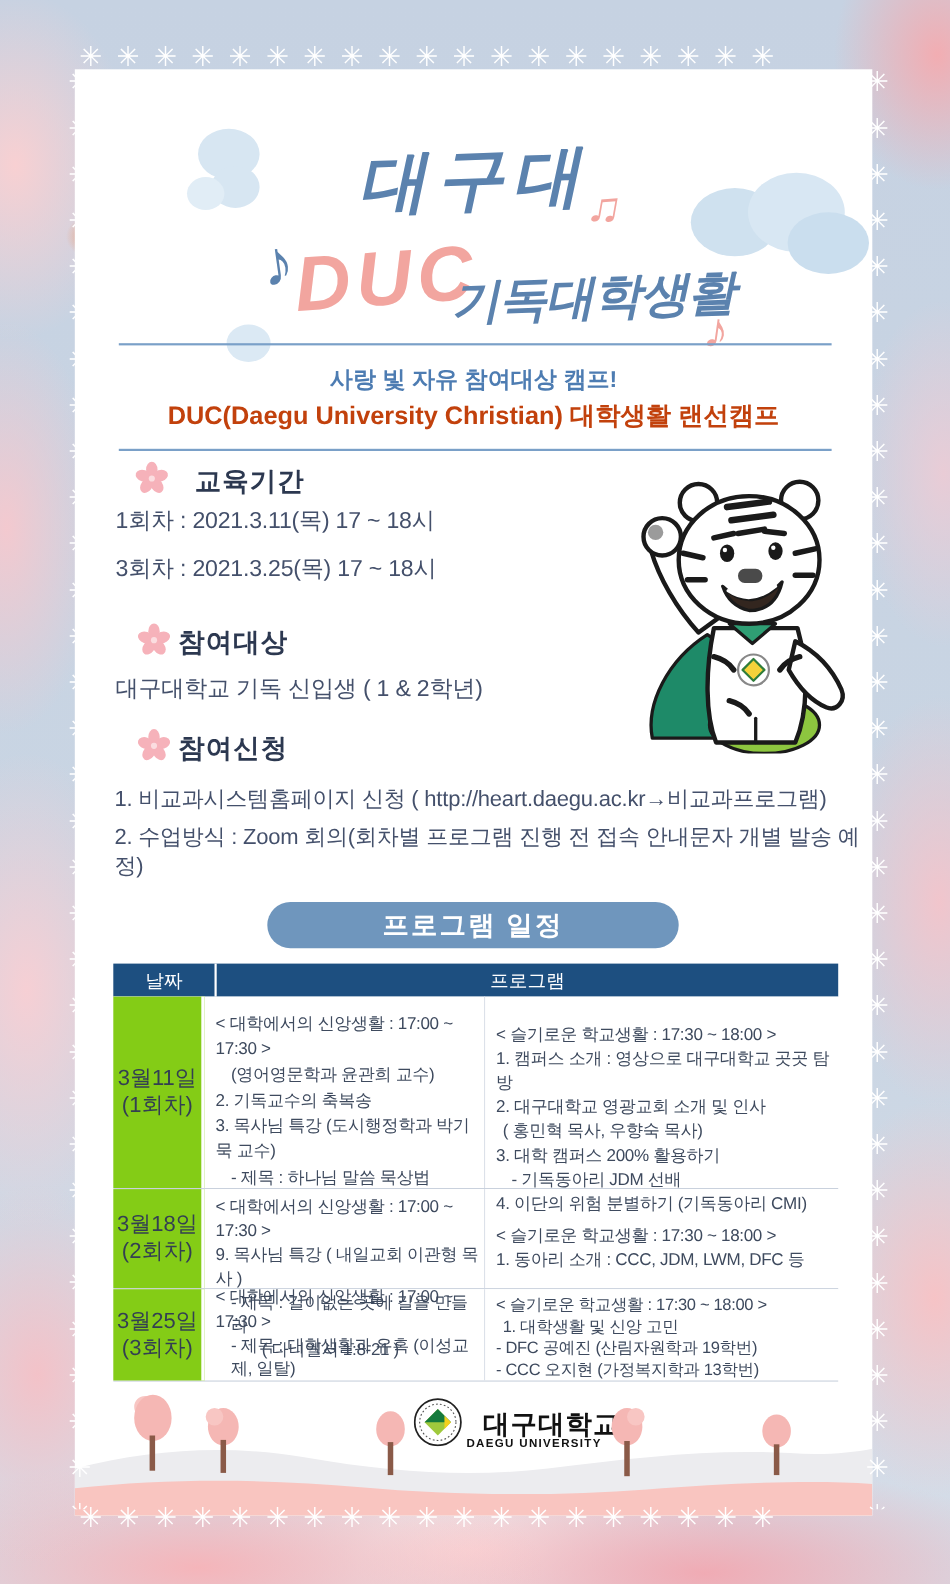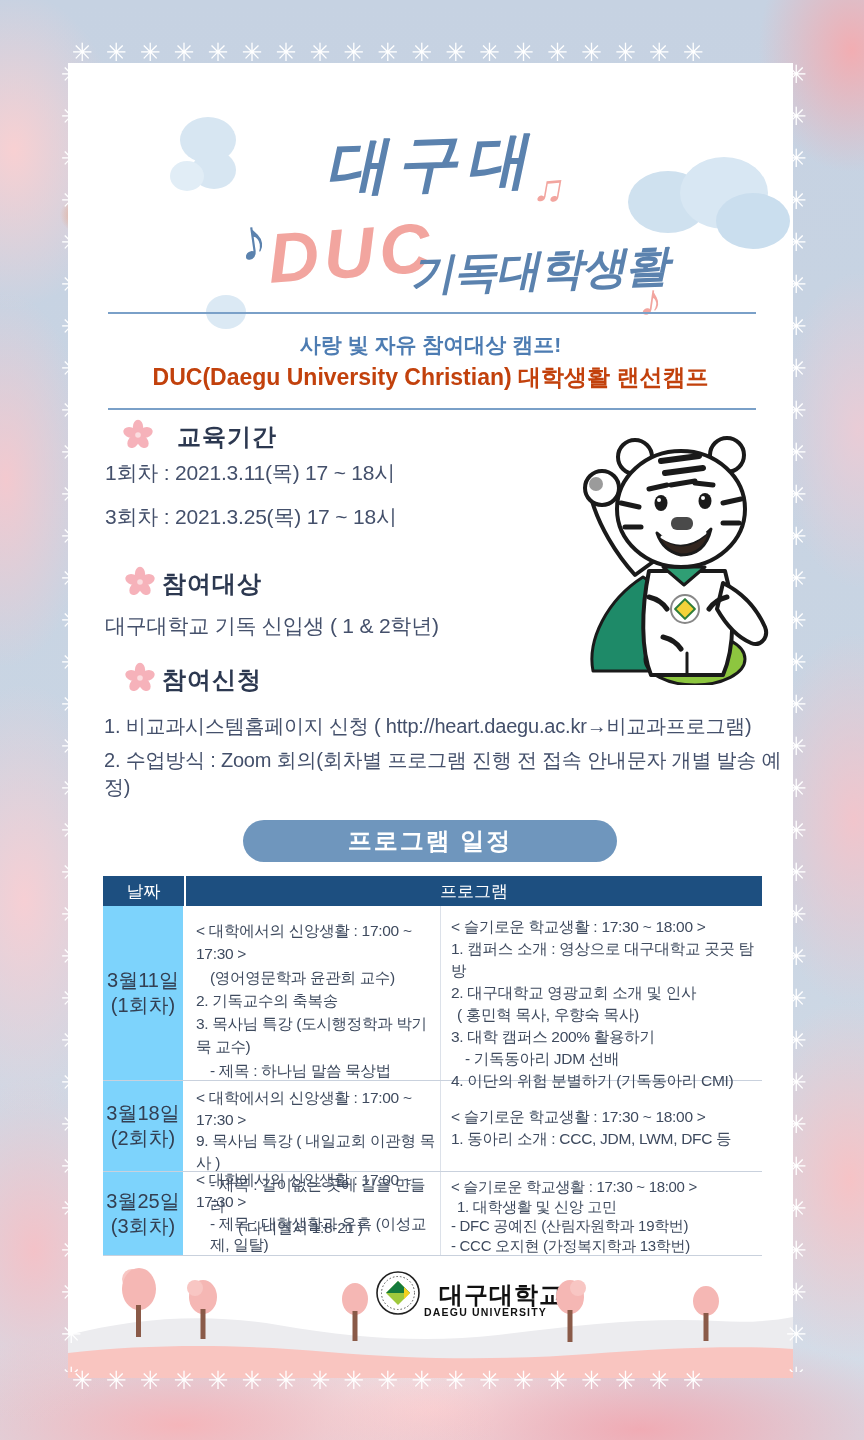--- a/index.html
+++ b/index.html
@@ -55,30 +55,30 @@
   .body-line{position:absolute;left:37px;font-size:21px;color:#44506b;letter-spacing:-0.2px;}
   .flower{position:absolute;width:32px;height:32px;}
   
   .pill{position:absolute;left:175px;top:757px;width:374px;height:42px;border-radius:22px;
         background:#6f96bd;color:#ffffff;font-size:24px;font-weight:bold;letter-spacing:2px;
         display:flex;align-items:center;justify-content:center;}
   
   .tbl{position:absolute;left:35px;top:813px;width:659px;}
   .thead{display:flex;height:30px;background:#1d4f80;color:#fff;font-size:17px;}
   .th{display:flex;align-items:center;justify-content:center;box-sizing:border-box;}
-  .th-date{width:83px;border-right:2px solid #ffffff;}
+  .th-date{width:94px;border-right:2px solid #ffffff;}
   .th-prog{flex:1;}
   .trow{display:flex;border-bottom:1px solid #c9d1dd;box-sizing:border-box;background:#fff;}
-  .td-date{width:83px;background:#7dd3fc;display:flex;flex-direction:column;align-items:center;
+  .td-date{width:83px;background:#84cc16;display:flex;flex-direction:column;align-items:center;
            justify-content:center;font-size:20px;color:#333f52;line-height:1.25;box-sizing:border-box;
            border-right:3px solid #ffffff;}
   .td-left{width:254px;box-sizing:border-box;padding:13px 4px 6px 10px;font-size:15.5px;
            color:#3e4a5e;line-height:1.5;letter-spacing:-0.3px;}
   .td-right{flex:1;box-sizing:border-box;border-left:1px solid #dce1e9;
-            padding:10px 4px 6px 10px;font-size:15.5px;color:#3e4a5e;line-height:1.42;letter-spacing:-0.3px;}
+            padding:24px 4px 6px 10px;font-size:15.5px;color:#3e4a5e;line-height:1.42;letter-spacing:-0.3px;}
   .vcenter{display:flex;flex-direction:column;justify-content:center;}
   .tight{line-height:1.3;font-size:15px;padding-top:5px;}
   .in05{padding-left:6px;}
   .in1{padding-left:14px;}
   .in2{padding-left:42px;}
   
   .logo-kr{position:absolute;left:355px;top:1216px;font-size:24px;font-weight:bold;color:#111;letter-spacing:1px;padding-left:16px;}
   .logo-en{position:absolute;left:356px;top:1243px;font-size:10.5px;font-weight:bold;color:#111;letter-spacing:1.2px;}
   .landscape{position:absolute;left:0;top:1192px;width:725px;height:123px;}
 </style>

